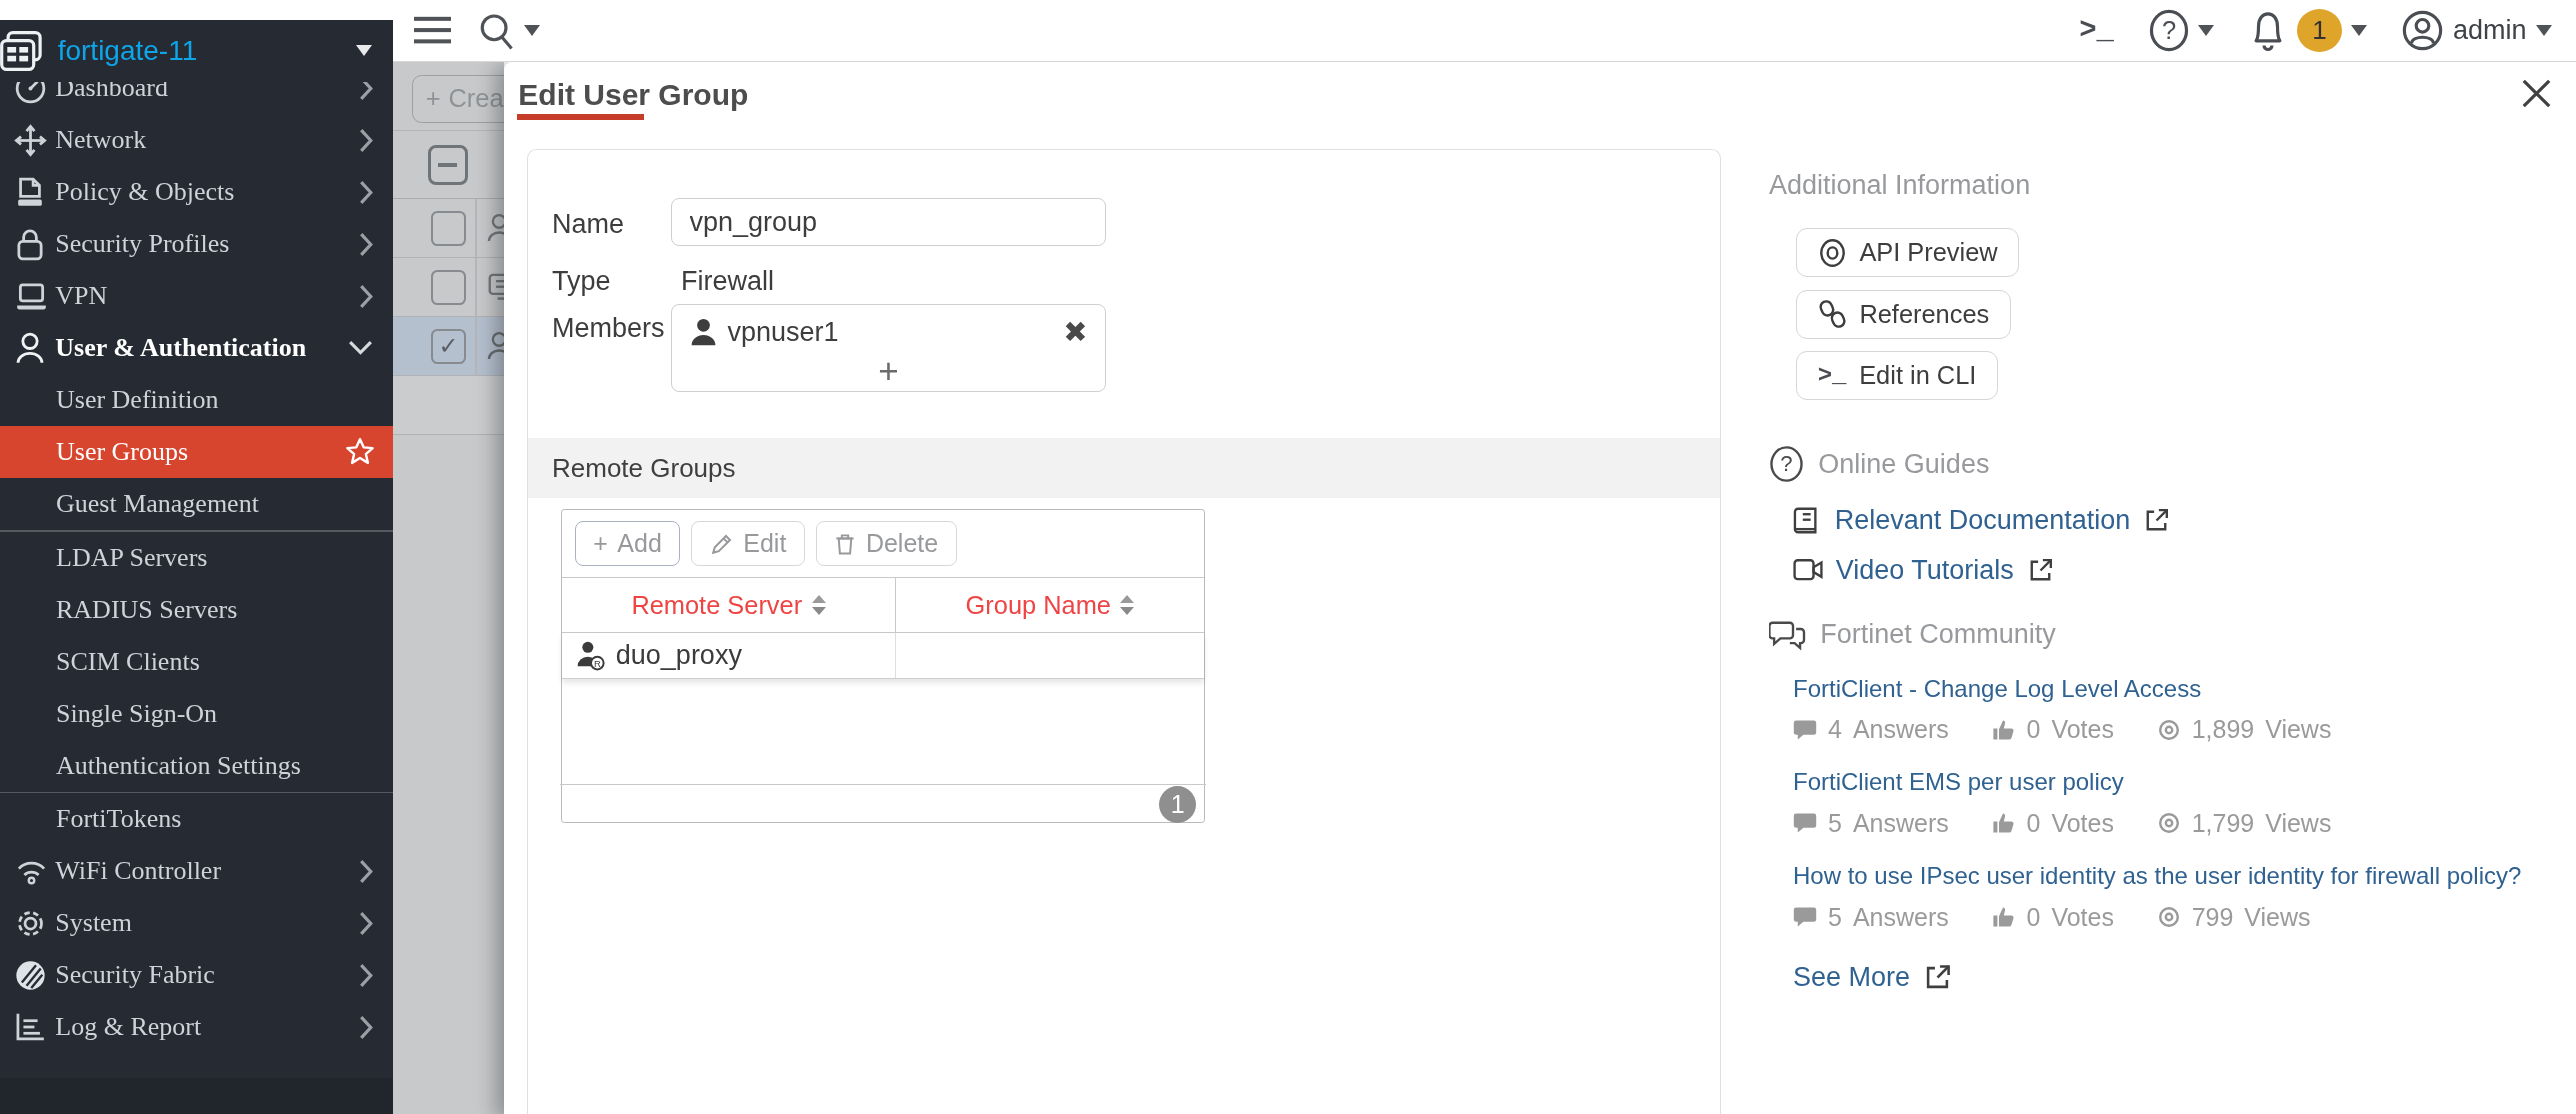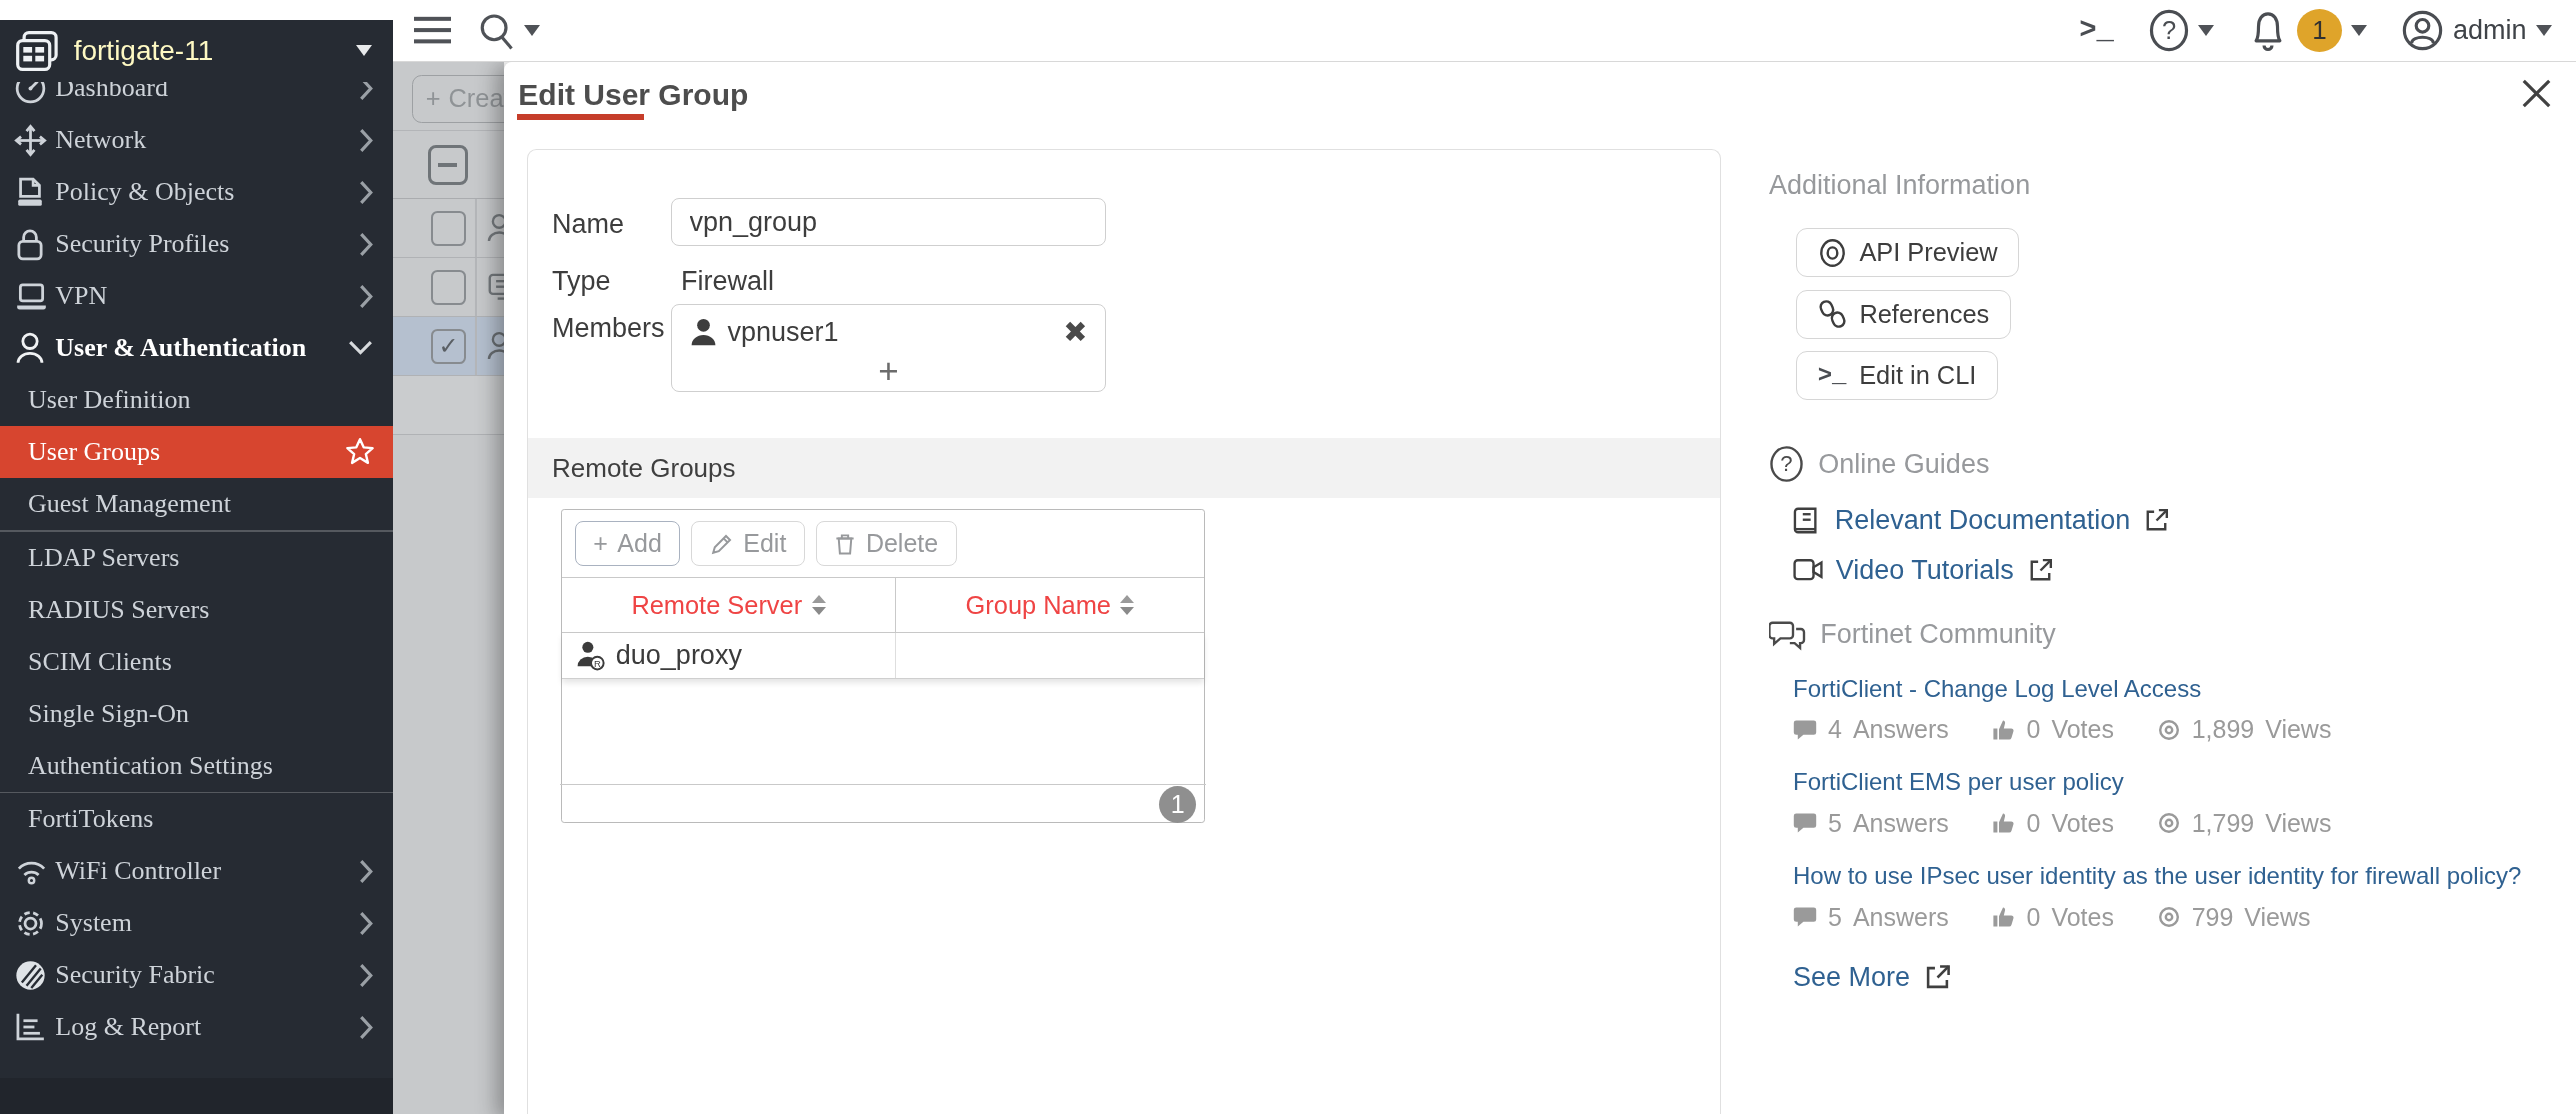--- a/index.html
+++ b/index.html
@@ -4,42 +4,42 @@
 <style>
   * { margin:0; padding:0; box-sizing:border-box; }
   html,body { width:2576px; height:1115px; overflow:hidden; background:#fff;
               font-family:"Liberation Sans", sans-serif; color:#3d3d3d; }
   .icon svg { display:block; }
 
   
   .navbar { position:absolute; left:0; top:0; width:2576px; height:62px; background:#fff;
             border-bottom:1.6px solid #d8d8d8; display:flex; align-items:center; z-index:60; }
   .brand { width:393px; height:62px; background:#262b33; display:flex; align-items:center;
-           padding-left:16px; color:#fef9c3; font-size:28px; flex:none;margin-top:40px; }
+           color:#0ea5e9; font-size:28px; flex:none;margin-top:40px; }
   .brand .logo { margin-right:12.7px; }
   .brand .caret { margin-left:auto; margin-right:20.7px; }
   .caret { width:0; height:0; border-left:8.7px solid transparent; border-right:8.7px solid transparent;
            border-top:11px solid #4f5257; }
   .caret.white { border-top-color:#e8eaec; }
   .nav-left { display:flex; align-items:center; gap:27px; margin-left:20.7px; color:#4f5257; }
   .nav-right { margin-left:auto; display:flex; align-items:center; gap:35px; margin-right:24px; color:#4a4d52; }
   .nav-group { display:flex; align-items:center; gap:9.5px; }
   .term-glyph { font-family:"Liberation Mono", monospace; font-size:29px; font-weight:bold; color:#4a4d52; }
   .badge { min-width:45px; height:43px; padding:0 6.4px; background:#dfa42a; border-radius:50%;
            display:flex; align-items:center; justify-content:center; color:#313131; font-size:26px; }
   .admin-name { font-size:27px; color:#3f4348; }
 
   
   .sidebar { position:absolute; left:0; top:62px; width:393px; height:1053px; background:#262b33; z-index:40;font-family:Liberation Serif, serif; }
   .side-item { height:52px; display:flex; align-items:center; padding-left:14.3px;
                color:#ced3d9; font-size:26px; cursor:pointer; }
   .side-item .si-icon { width:41px; flex:none; display:flex; justify-content:flex-start; align-items:center; }
   .side-item .chev { margin-left:auto; margin-right:19px; }
   .side-item.expanded { color:#fff; font-weight:bold; }
-  .sub-item { height:52px; display:flex; align-items:center; padding-left:28px; color:#ced3d9;
+  .sub-item { height:52px; display:flex; align-items:center; padding-left:56px; color:#ced3d9;
               font-size:26px; cursor:pointer; }
   .sub-item.active { background:#d7452f; color:#fff; }
   .sub-item.active .star { margin-left:auto; margin-right:17.5px; }
   .side-divider { height:1.6px; background:#55595f; }
   .sidebar-bottom { position:absolute; left:0; bottom:0; width:100%; height:37px; background:#21252c; }
 
   
   .backdrop { position:absolute; left:393px; top:62px; width:111px; height:1053px;
               background:#c7c9cb; overflow:hidden; z-index:30; }
   .mock-toolbar { height:69px; border-bottom:1.6px solid #b3b5b8; position:relative; }

